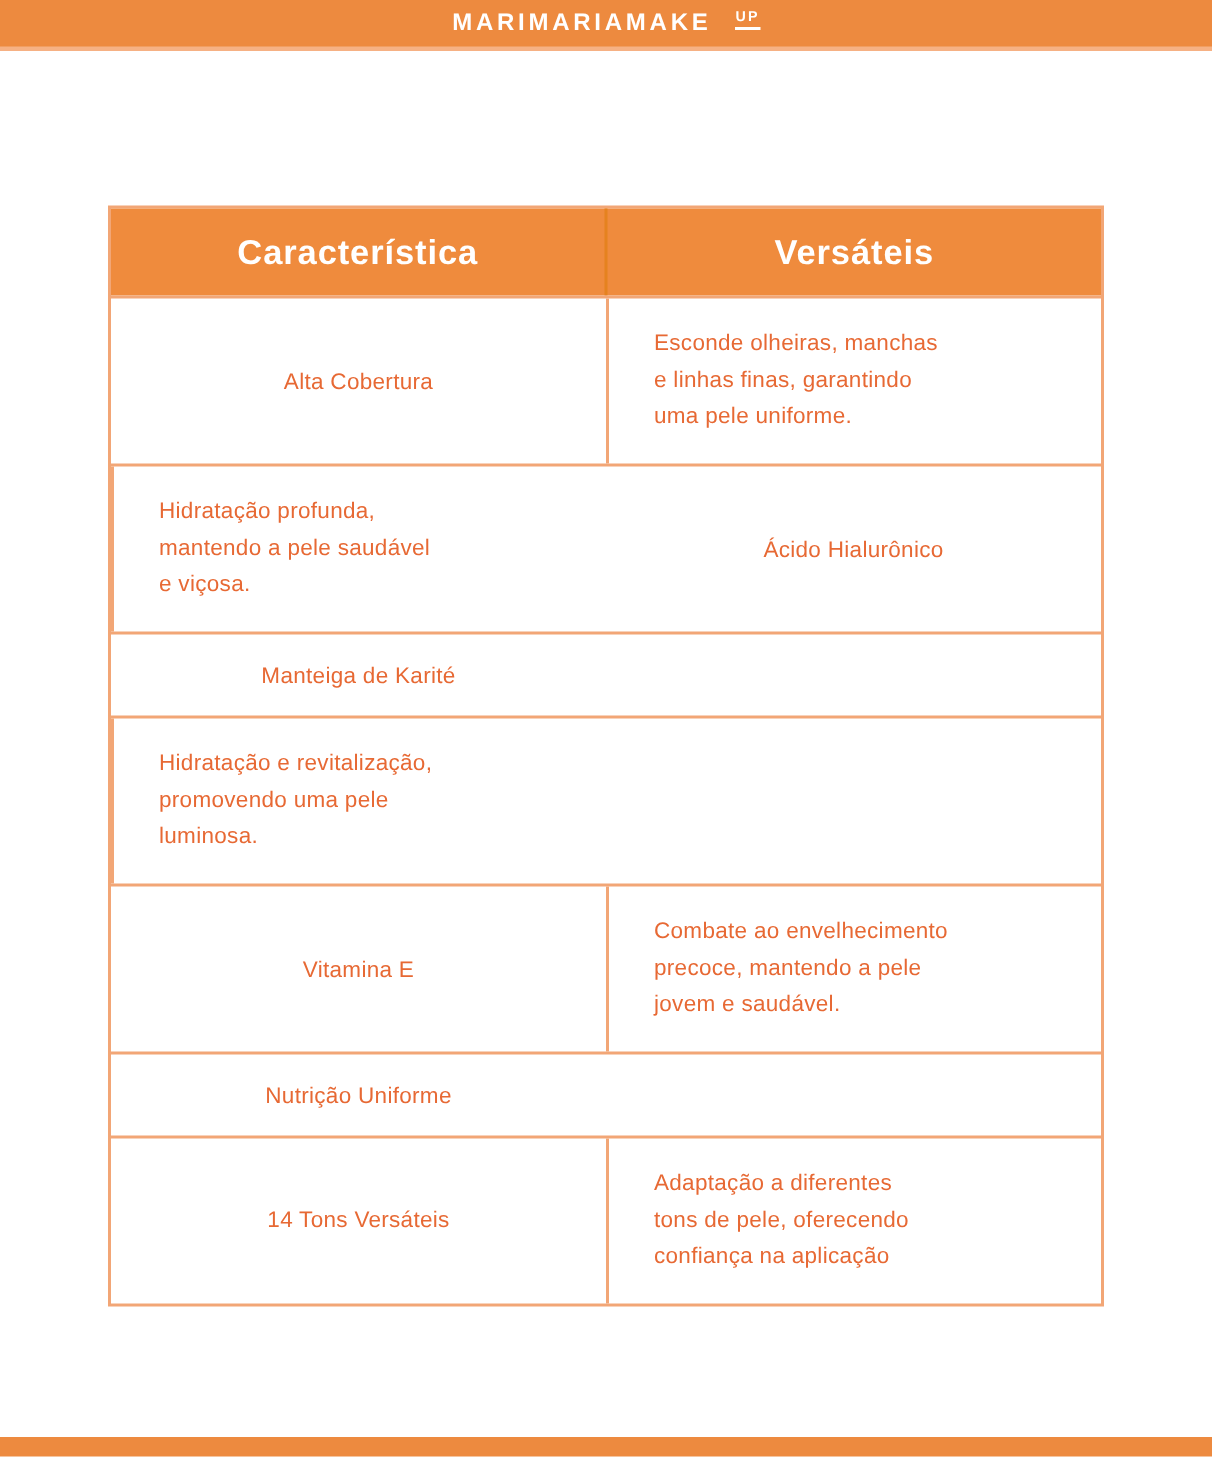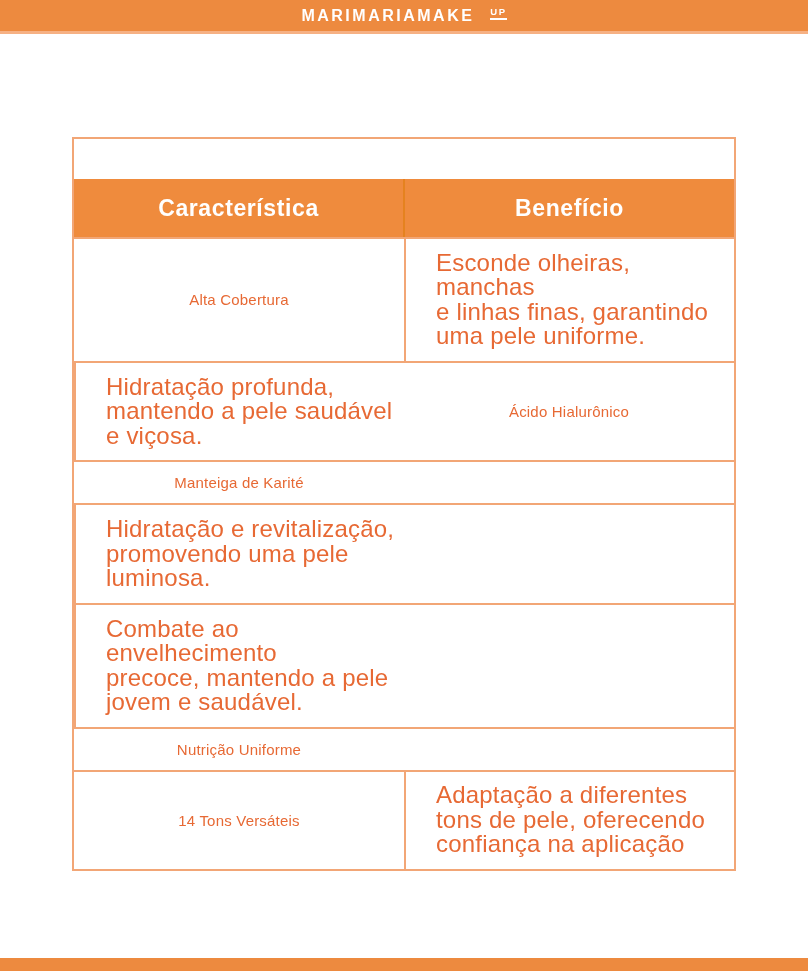--- a/index.html
+++ b/index.html
@@ -47,21 +47,20 @@
     width: 664px; height: 734px;
     box-sizing: border-box;
     border: 2px solid var(--border);
     display: flex; flex-direction: column;
     background: #ffffff;
   }
   .thead {
     height: 58px; flex: 0 0 58px;
     background: var(--header-bg);
     display: flex;
-    margin-top: 40px;
   }
   .th {
     flex: 1 1 50%;
     display: flex; align-items: center; justify-content: center;
     color: var(--header-text);
     font-size: 23px; font-weight: bold;
     letter-spacing: 0.6px;
   }
   .th + .th { border-left: 2px solid var(--header-divider); }
 
@@ -77,21 +76,21 @@
     font-size: 15px;
     letter-spacing: 0.2px;
     text-align: center;
     padding: 0 8px;
   }
   .td-benefit {
     width: 50%;
     border-left: 2px solid var(--border);
     display: flex; align-items: center;
     padding-left: 30px; padding-right: 8px;
-    font-size: 24px;
+    font-size: 15px;
     letter-spacing: 0.2px;
     line-height: 24.5px;
     white-space: pre-line;
   }
 
   
   .bottom-bar {
     position: absolute; left: 0; bottom: 0;
     width: 808px; height: 13px;
     background: var(--bar);
@@ -102,21 +101,21 @@
 
 <div class="page">
 
   <div class="top-bar">
     <div class="logo"><span>MARIMARIAMAKE</span><span class="logo-sup">UP</span></div>
   </div>
 
   <div class="feature-table">
     <div class="thead">
       <div class="th">Característica</div>
-      <div class="th">Benefício</div>
+      <div class="th">Versáteis</div>
     </div>
 
     <div class="t-row">
       <div class="td td-feature">Alta Cobertura</div>
       <div class="td td-benefit">Esconde olheiras, manchas
 e linhas finas, garantindo
 uma pele uniforme.</div>
     </div>
     <div class="t-row">
       <div class="td td-benefit">Hidratação profunda,
@@ -126,20 +125,21 @@
     </div>
     <div class="t-row">
       <div class="td td-feature">Manteiga de Karité</div>
     </div>
     <div class="t-row">
       <div class="td td-benefit">Hidratação e revitalização,
 promovendo uma pele
 luminosa.</div>
     </div>
     <div class="t-row">
+      <div class="td td-feature">Vitamina E</div>
       <div class="td td-benefit">Combate ao envelhecimento
 precoce, mantendo a pele
 jovem e saudável.</div>
     </div>
     <div class="t-row">
       <div class="td td-feature">Nutrição Uniforme</div>
     </div>
     <div class="t-row">
       <div class="td td-feature">14 Tons Versáteis</div>
       <div class="td td-benefit">Adaptação a diferentes

